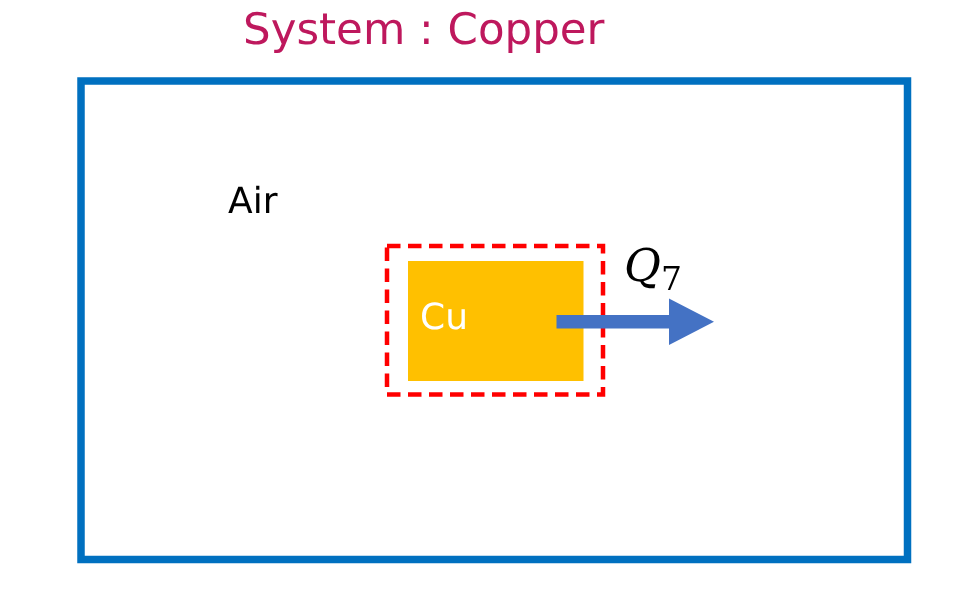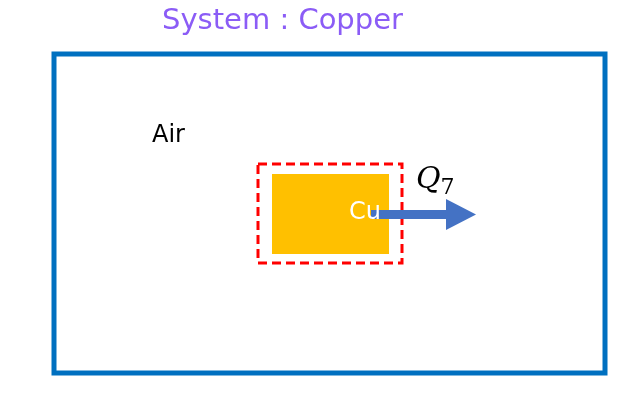--- a/index.html
+++ b/index.html
@@ -1,28 +1,28 @@
 <!DOCTYPE html>
 <html><head>
   <meta charset="utf-8">
   <style>
     html, body { margin: 0; padding: 0; background: #ffffff; }
     body { width: 641px; height: 401px; position: relative; overflow: hidden; }
     .title {
       position: absolute; left: 0; top: 2px; width: 565px; text-align: center;
-      font-family: "DejaVu Sans", sans-serif; font-size: 29px; color: #8b5cf6;
+      font-family: "DejaVu Sans", sans-serif; font-size: 29px; color: #be185d;
       letter-spacing: 0px;
     }
     svg.diagram { position: absolute; left: 0; top: 0; }
     .label-air {
       position: absolute; left: 152px; top: 120px;
       font-family: "DejaVu Sans", sans-serif; font-size: 24px; color: #000;
     }
     .label-cu {
-      position: absolute; left: 264px; top: 197px; width: 117px; text-align: right;
+      position: absolute; left: 280px; top: 197px; width: 117px; text-align: left;
       font-family: "DejaVu Sans", sans-serif; font-size: 24px; color: #ffffff;
     }
     .label-q {
       position: absolute; left: 416px; top: 160px;
       font-family: "DejaVu Serif", serif; font-style: italic; font-size: 30px; color: #000;
     }
     .label-q sub {
       font-style: normal; font-size: 22px; vertical-align: -6px;
     }
   </style>

